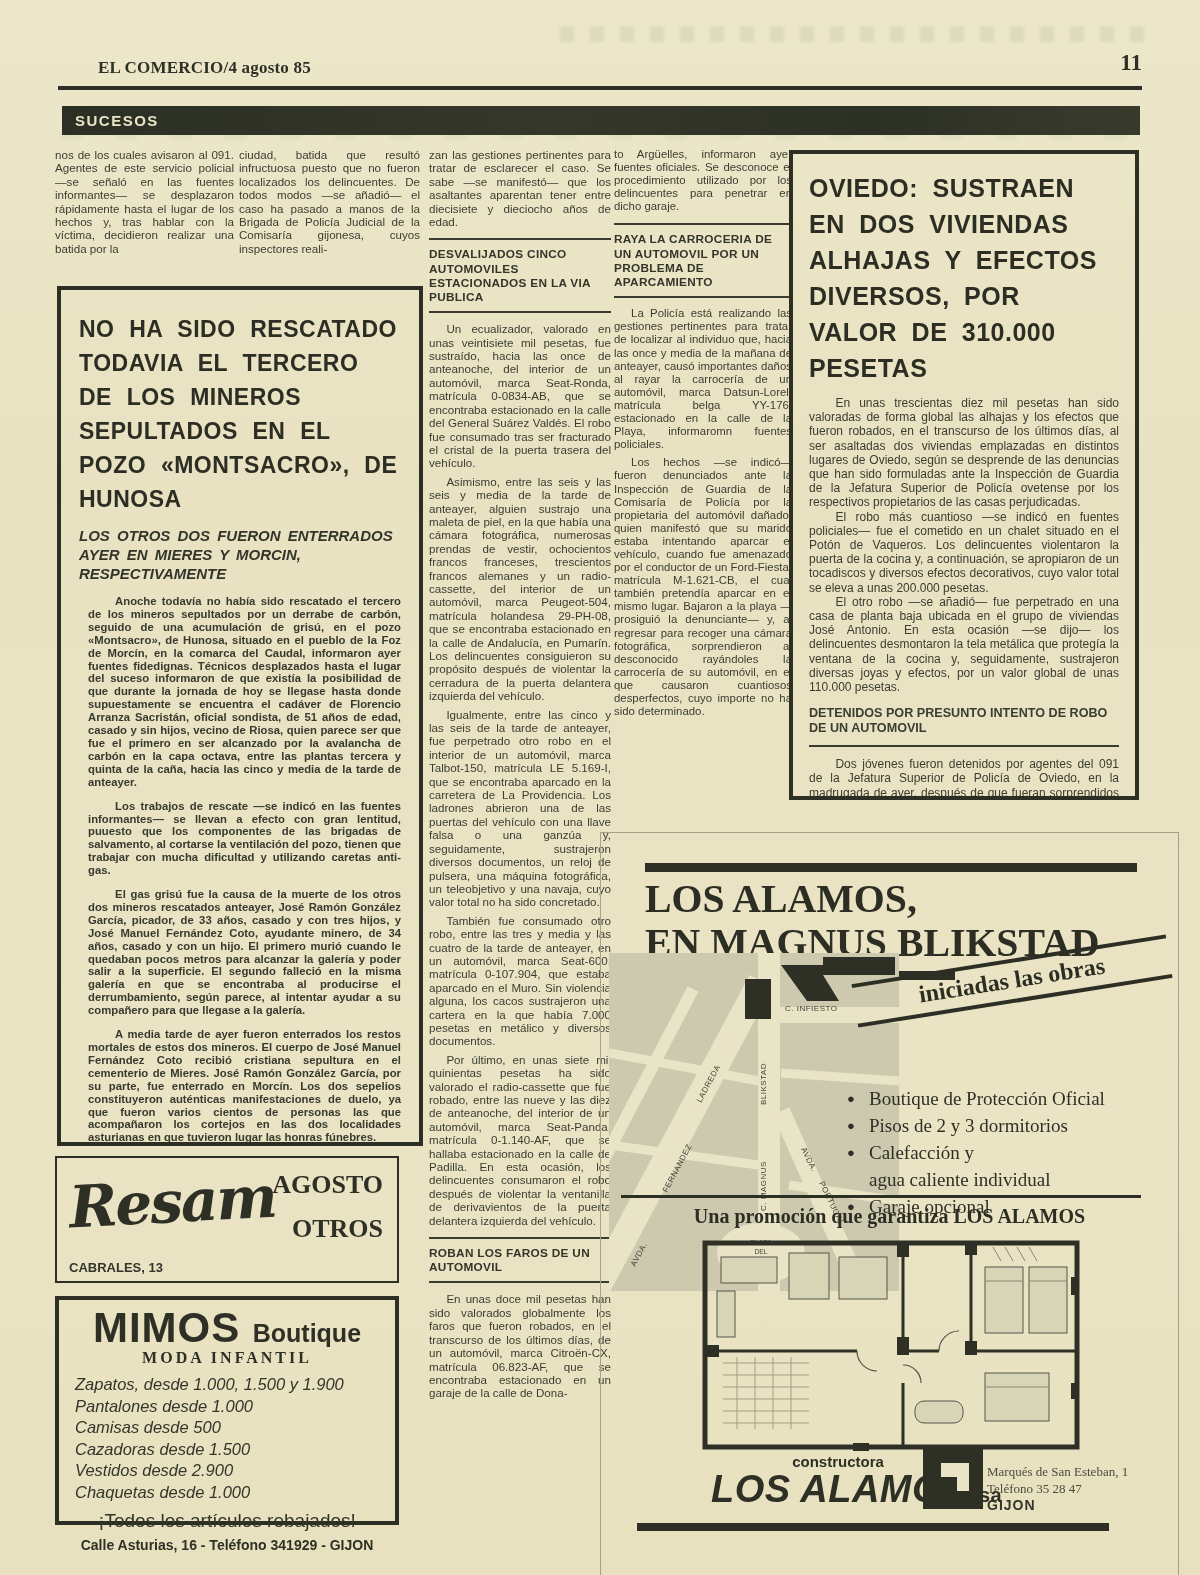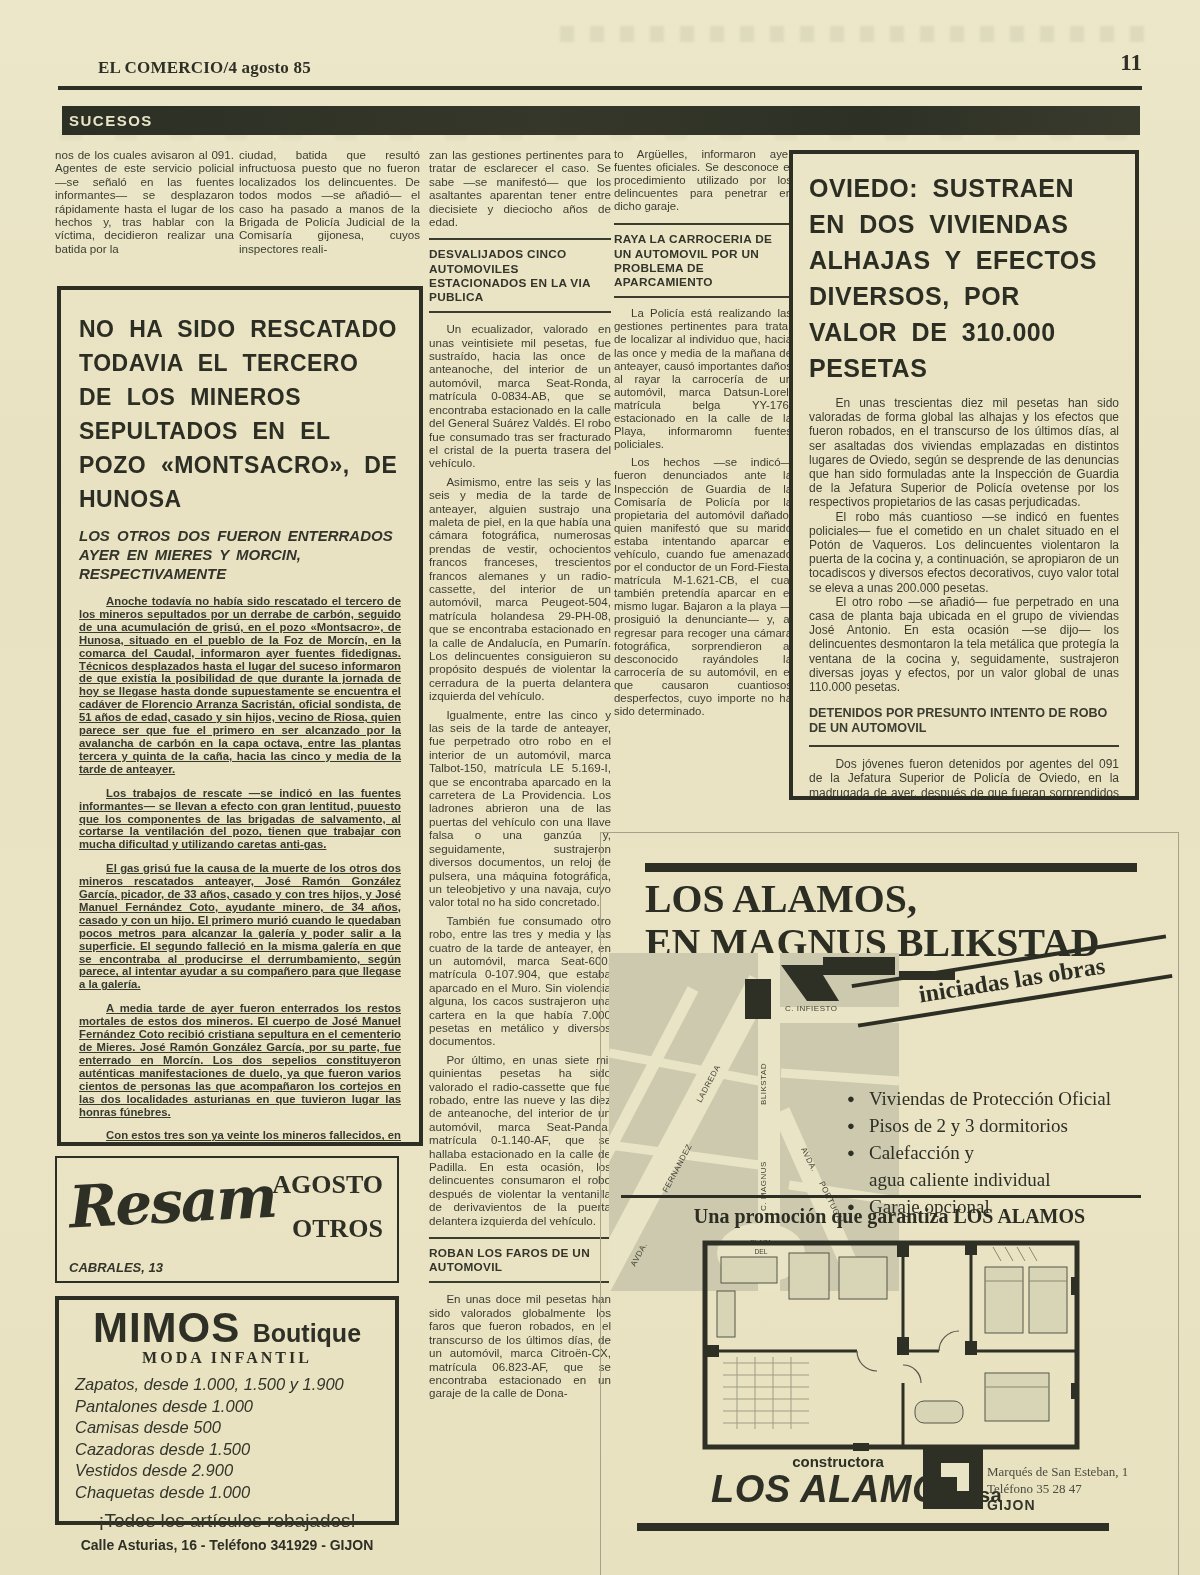--- a/index.html
+++ b/index.html
@@ -15,56 +15,56 @@
     background:repeating-linear-gradient(90deg,rgba(90,92,75,.10) 0 22px,transparent 22px 55px);
     filter:blur(1.5px);opacity:.5;}
   
   .masthead{position:absolute;left:62px;top:58px;font-family:"Liberation Serif",serif;
     font-weight:bold;font-size:17px;color:#2e3026;letter-spacing:.2px;margin-left:36px;}
   .pagenum{position:absolute;right:58px;top:50px;font-family:"Liberation Serif",serif;
     font-weight:bold;font-size:23px;color:#2e3026;}
   .headrule{position:absolute;left:58px;top:86px;width:1084px;height:4px;background:#2e3026;}
   .sucesos{position:absolute;left:62px;top:106px;width:1078px;height:29px;
     background:linear-gradient(90deg,#2c2f24 0%,#343729 45%,#2d3025 75%,#383b2c 100%);}
-  .sucesos span{display:inline-block;padding-left:7px;line-height:29px;color:#e9e4c6;
+  .sucesos span{display:inline-block;padding-left:13px;line-height:29px;color:#e9e4c6;
     font-weight:bold;font-size:15px;letter-spacing:1.5px;}
   
   .col{position:absolute;text-align:justify;font-size:11.6px;line-height:13.4px;color:#3b3d31;}
   .col p{margin:0 0 5px 0;text-indent:1.5em;}
   .col p.noind{text-indent:0;}
   .subhead{font-weight:bold;font-size:11.8px;line-height:14.2px;color:#33352a;
     border-top:2px solid #3a3c30;border-bottom:2px solid #3a3c30;
     padding:7px 0 7px 0;margin:10px 0 9px 0;text-align:left;letter-spacing:.3px;}
   
   .box{position:absolute;border:4px solid #2d2f25;overflow:hidden;}
   .miner{left:57px;top:286px;width:366px;height:860px;padding:16px 18px;box-sizing:border-box;}
   .miner .hl{font-weight:800;font-size:23px;line-height:34px;color:#2c2e24;
     word-spacing:.34em;letter-spacing:.5px;margin:6px 0 10px 0;}
   .miner .ital{font-weight:bold;font-style:italic;font-size:15px;line-height:19px;
     color:#33352a;word-spacing:.2em;margin-bottom:12px;}
   .miner .bd{font-size:11.3px;line-height:12.9px;font-weight:bold;text-align:justify;color:#383a2e;}
-  .miner .bd p{margin:0 0 11px 0;text-indent:2.4em;text-decoration:underline;}
+  .miner .bd p{margin:0 0 11px 9px;text-indent:2.4em;}
   .oviedo{left:789px;top:150px;width:350px;height:650px;padding:12px 16px;box-sizing:border-box;}
   .oviedo .hl{font-weight:800;font-size:25px;line-height:36px;color:#2c2e24;
     word-spacing:.28em;letter-spacing:.5px;margin:4px 0 10px 0;}
   .oviedo .bd{font-size:12px;line-height:14.2px;text-align:justify;color:#3b3d31;}
   .oviedo .bd p{margin:0;text-indent:2.2em;}
   .oviedo .sh2{font-weight:bold;font-size:12.6px;line-height:15px;text-align:left;
     border-bottom:2px solid #3a3c30;padding:10px 0 9px 0;margin:2px 0 10px 0;}
   
   .resam{position:absolute;left:55px;top:1156px;width:344px;height:127px;
     border:2.5px solid #2d2f25;box-sizing:border-box;}
   .resam .logo{position:absolute;left:12px;top:10px;font-family:"DejaVu Serif",serif;
     font-style:italic;font-weight:bold;font-size:58px;color:#2e3026;transform:rotate(-3deg);
     letter-spacing:-2px;}
   .resam .w1{position:absolute;right:14px;top:12px;font-family:"Liberation Serif",serif;
     font-weight:bold;font-size:26px;color:#2e3026;}
   .resam .w2{position:absolute;right:14px;top:56px;font-family:"Liberation Serif",serif;
     font-weight:bold;font-size:26px;color:#2e3026;}
-  .resam .addr{position:absolute;left:12px;bottom:6px;font-style:italic;font-weight:bold;
+  .resam .addr{position:absolute;left:12px;bottom:6px;font-weight:bold;
     font-size:13px;color:#33352a;}
   
   .mimos{position:absolute;left:55px;top:1296px;width:344px;height:229px;
     border:4px solid #2d2f25;box-sizing:border-box;text-align:center;padding-top:8px;}
   .mimos .t1{font-weight:800;font-size:42px;letter-spacing:1px;color:#2e3026;line-height:40px;display:inline;}
   .mimos .t2{font-weight:bold;font-size:25px;color:#2e3026;display:inline;margin-left:8px;}
   .mimos .t3{font-family:"Liberation Serif",serif;font-weight:bold;font-size:16px;
     letter-spacing:3px;color:#2e3026;margin-top:1px;}
   .mimos ul{list-style:none;margin:7px 0 0 0;padding:0 0 0 16px;text-align:left;}
   .mimos li{font-style:italic;font-size:16.5px;line-height:21.5px;color:#33352a;}
@@ -227,21 +227,21 @@
       </g>
     </svg>
 
     <div class="banner">
       <div class="rl"></div>
       <div class="tx">iniciadas las obras</div>
       <div class="rl"></div>
     </div>
 
     <ul class="bullets">
-      <li>Viviendas de Protección Oficial</li>
+      <li>Boutique de Protección Oficial</li>
       <li>Pisos de 2 y 3 dormitorios</li>
       <li>Calefacción y
 agua caliente individual</li>
       <li>Garaje opcional</li>
     </ul>
 
     <div class="al-div"></div>
     <div class="al-promo">Una promoción  que garantiza LOS ALAMOS</div>
 
     <svg width="400" height="222" viewBox="0 0 400 222" style="position:absolute;left:92px;top:400px;">

